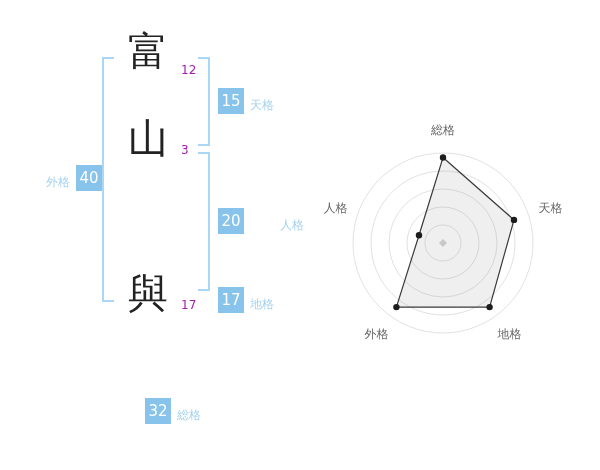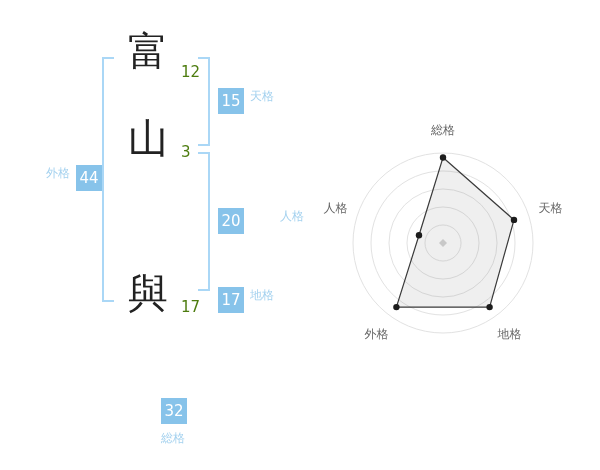--- a/index.html
+++ b/index.html
@@ -1,27 +1,27 @@
 <!DOCTYPE html>
 <html style="--accent-blue: #87c3ea; --label-blue: #a5d2ef; --bracket-blue: #aad7f6; --chart-grid: #e2e2e2; --chart-line: #3a3a3a; --chart-point: #1c1c1c; --chart-fill: rgba(120,120,120,0.12); --center-mark: #c8c8c8;"><head>
 <meta charset="utf-8">
 <style>
   * { margin:0; padding:0; box-sizing:border-box; }
   html,body { background:#ffffff; font-family:"DejaVu Sans", sans-serif; }
   .page { position:relative; width:600px; height:470px; background:#fff; overflow:hidden; }
 
   .name-char { position:absolute; left:124px; width:48px; text-align:center;
                font-size:40px; line-height:1.05; color:#222; }
-  .stroke-num { position:absolute; left:181px; font-size:15px; color:#4d7c0f; }
+  .stroke-num { position:absolute; left:181px; font-size:12px; color:#a21caf; }
 
   .bracket { position:absolute; border-color:var(--bracket-blue,#aad7f6); border-style:solid; border-width:0; }
   .bracket.open-right { border-left-width:2px; border-top-width:2px; border-bottom-width:2px; }
   .bracket.open-left  { border-right-width:2px; border-top-width:2px; border-bottom-width:2px; }
 
-  .badge-group { position:absolute; display:flex; align-items:flex-start; gap:6px; }
+  .badge-group { position:absolute; display:flex; align-items:flex-end; gap:6px; }
   .badge { display:inline-block; min-width:26px; height:26px; padding:0 2px;
            background:var(--accent-blue,#87c3ea); color:#fff; font-size:15px;
            line-height:26px; text-align:center; }
   .badge-label { color:var(--label-blue,#a5d2ef); font-size:12px; white-space:nowrap; }
 
   .radar-wrap { position:absolute; left:293px; top:98px; width:300px; height:295px; }
   .radar-label { font-size:12px; fill:#666; }
 </style>
 </head>
 <body>
@@ -36,39 +36,39 @@
 
   <div class="name-char" style="top:272px">與</div>
   <div class="stroke-num" style="top:298px">17</div>
 
   <div class="bracket open-right" style="left:102px; top:57px;  width:12px; height:245px;"></div>
   <div class="bracket open-left" style="left:198px; top:57px;  width:12px; height:89px;"></div>
   <div class="bracket open-left" style="left:198px; top:152px; width:12px; height:139px;"></div>
 
   <div class="badge-group" style="left:46px; top:165px;">
     <span class="badge-label">外格</span>
-    <span class="badge">44</span>
+    <span class="badge">40</span>
   </div>
 
   <div class="badge-group" style="left:218px; top:88px;">
     <span class="badge">15</span>
     <span class="badge-label">天格</span>
   </div>
 
   <div class="badge-group" style="left:218px; top:208px;gap:36px;">
     <span class="badge">20</span>
     <span class="badge-label">人格</span>
   </div>
 
   <div class="badge-group" style="left:218px; top:287px;">
     <span class="badge">17</span>
     <span class="badge-label">地格</span>
   </div>
 
-  <div class="badge-group" style="left:161px; top:398px;flex-direction:column;">
+  <div class="badge-group" style="left:145px; top:398px;">
     <span class="badge">32</span>
     <span class="badge-label">総格</span>
   </div>
 
   <div class="radar-wrap">
     <svg id="radar-svg" width="300" height="295" viewBox="0 0 300 295">
         <circle cx="150" cy="145" r="90" fill="#ffffff" stroke="#e2e2e2" stroke-width="1"></circle>
         <circle cx="150" cy="145" r="72" fill="#ffffff" stroke="#e2e2e2" stroke-width="1"></circle>
         <circle cx="150" cy="145" r="54" fill="#ffffff" stroke="#e2e2e2" stroke-width="1"></circle>
         <circle cx="150" cy="145" r="36" fill="#ffffff" stroke="#e2e2e2" stroke-width="1"></circle>

